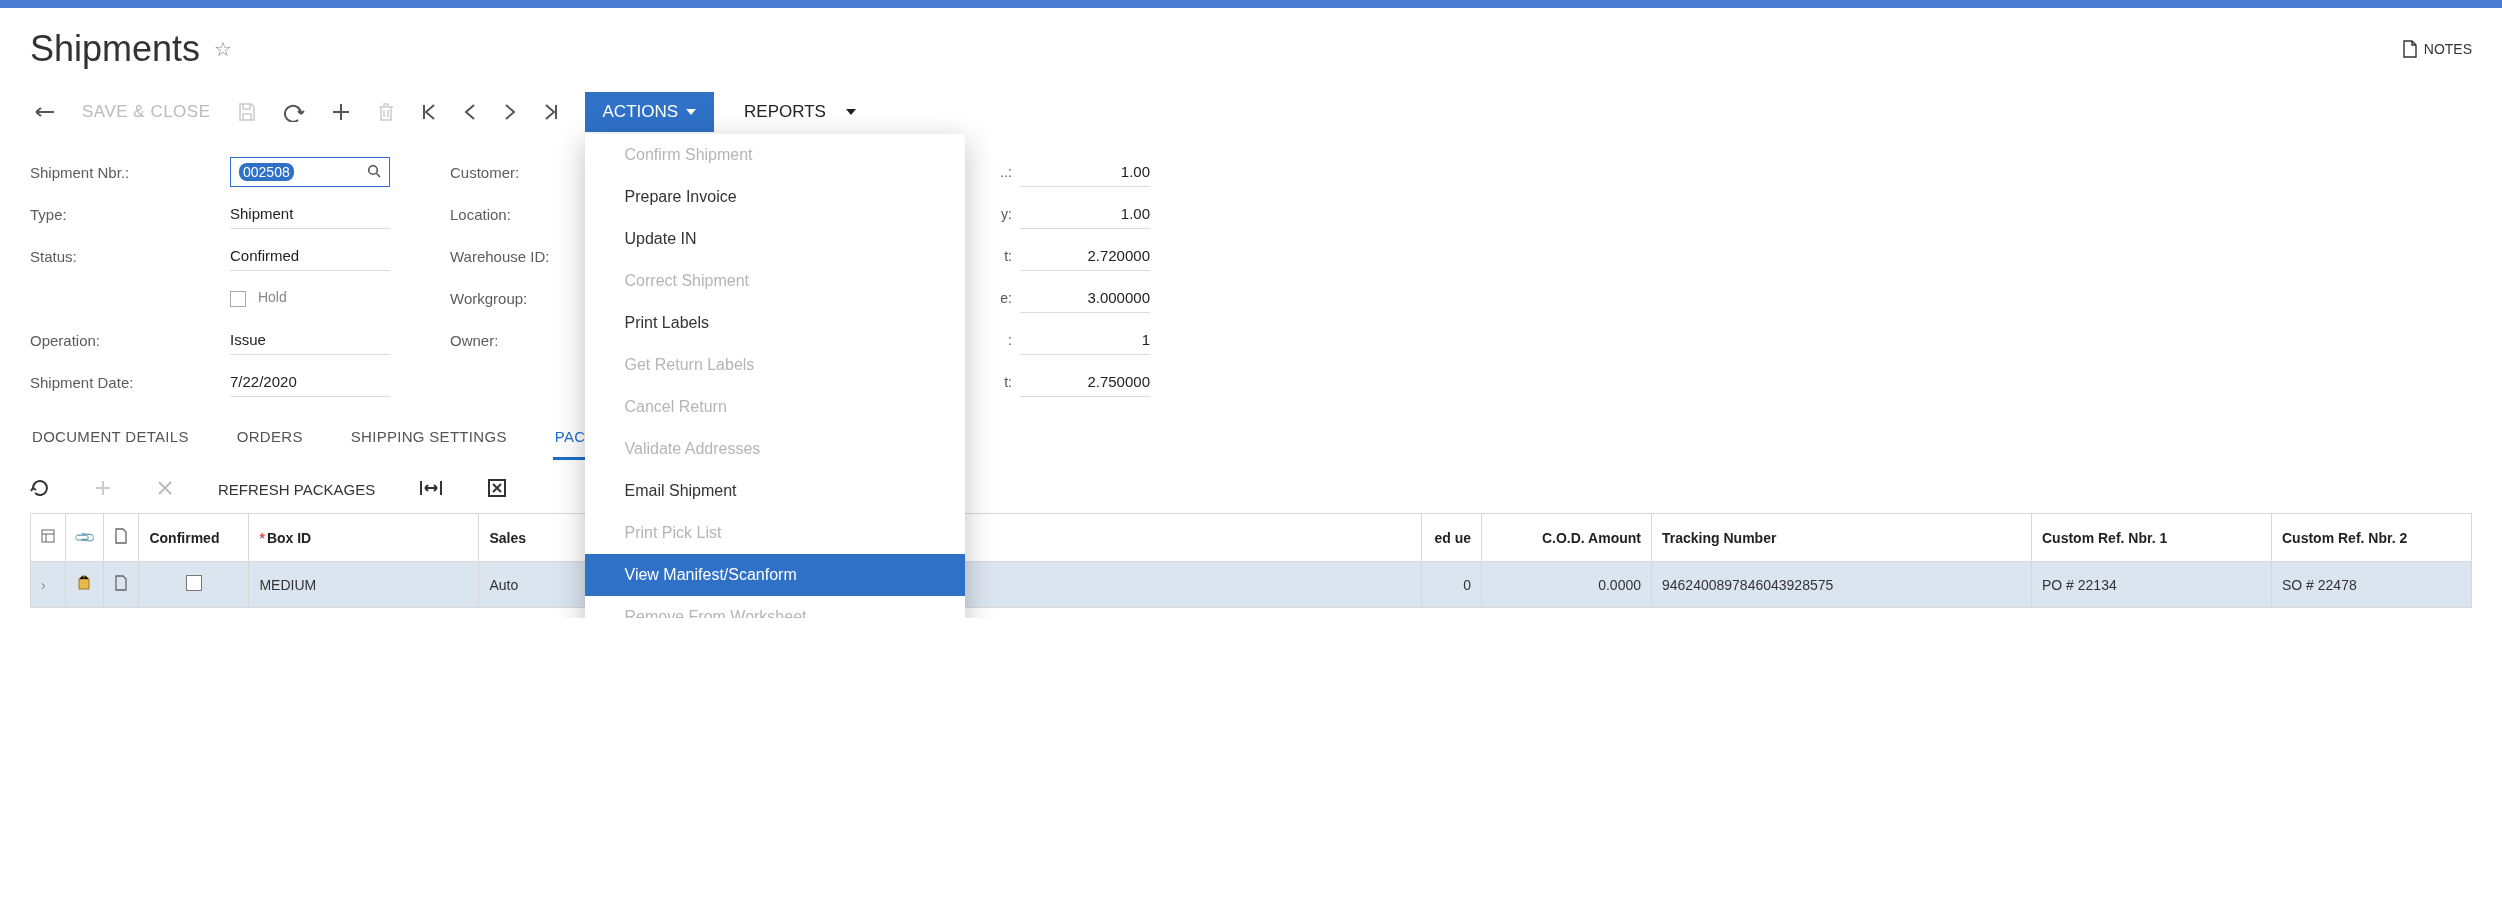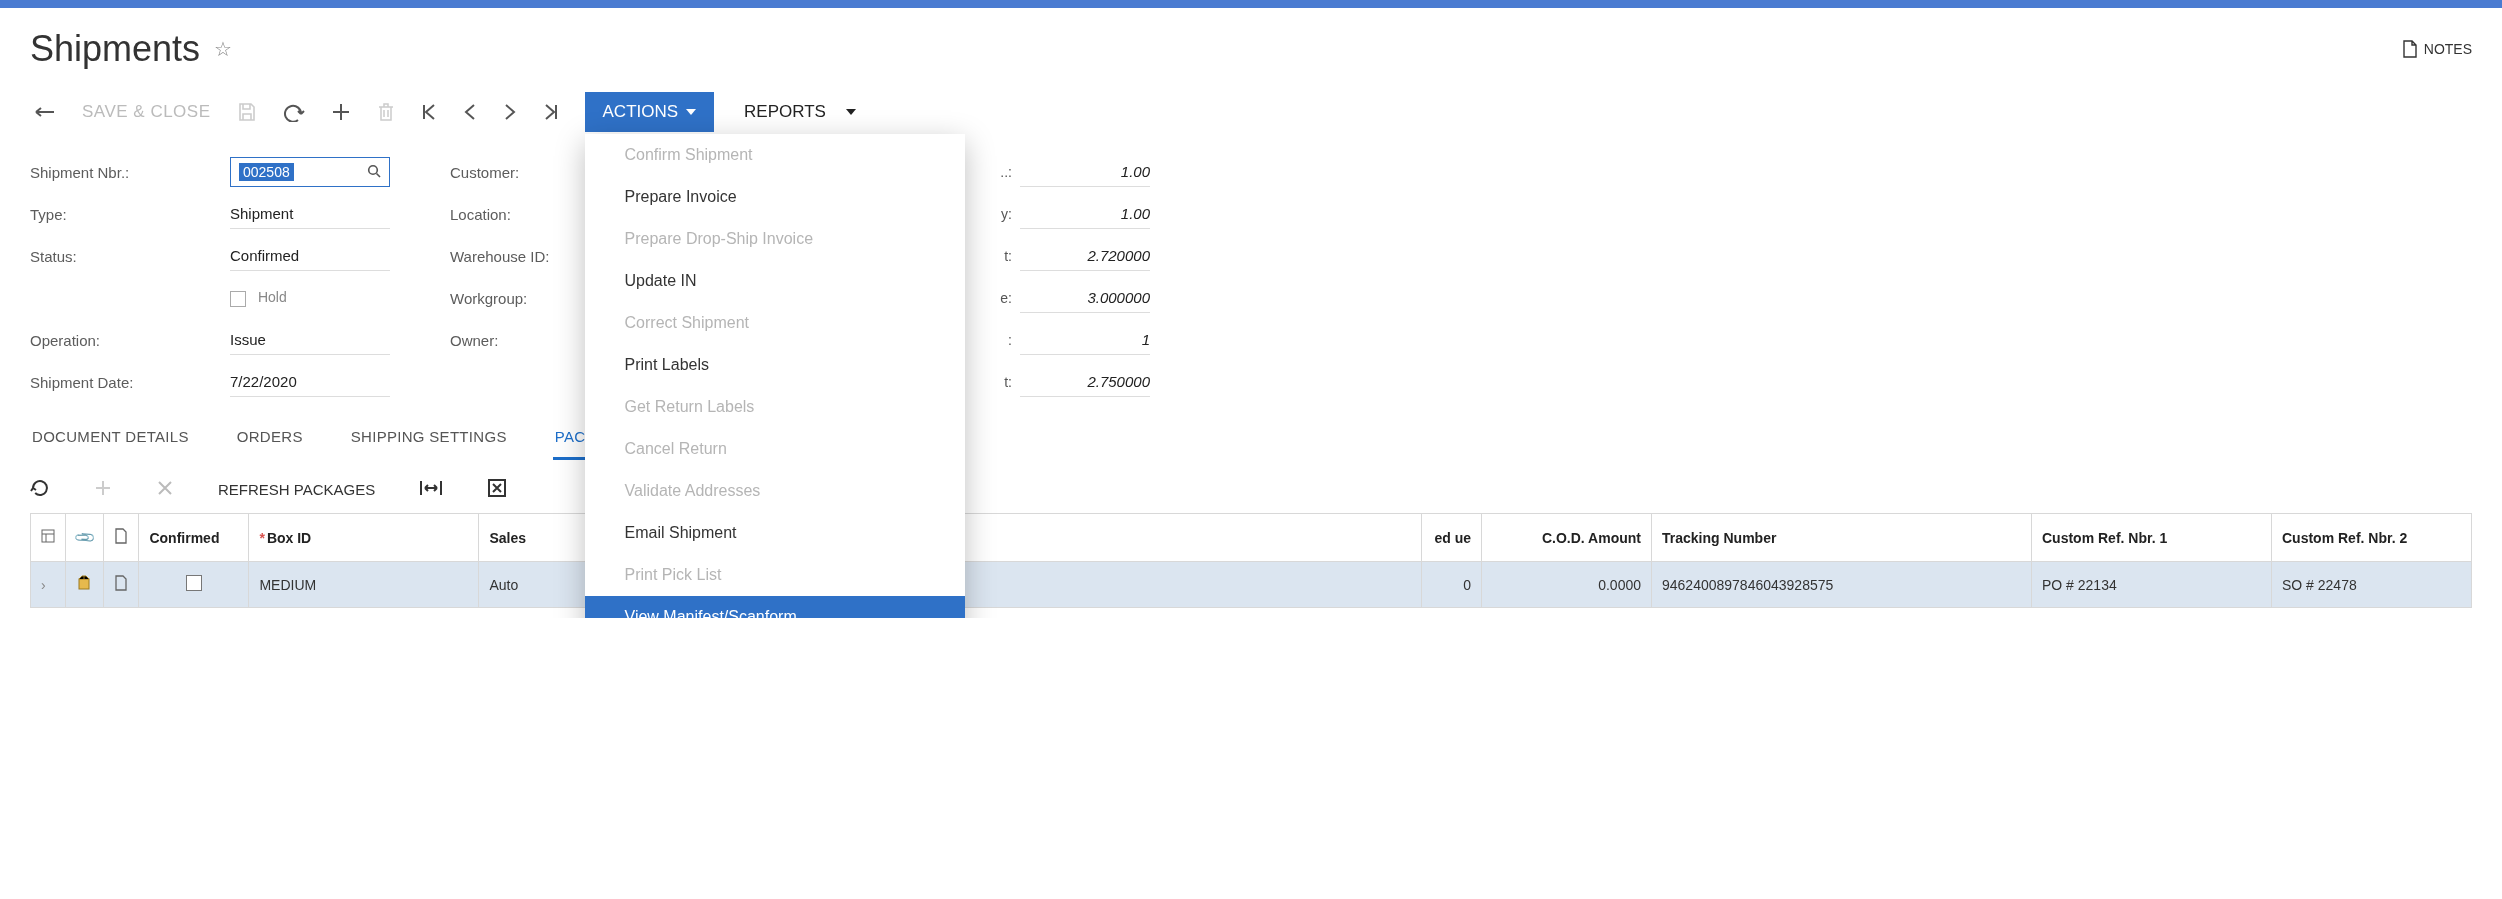--- a/index.html
+++ b/index.html
@@ -97,29 +97,30 @@
   .form-col.col2 .form-label { width:170px; }
   .lookup {
     border:1px solid #2f71c7;
     height:30px; width:160px;
     display:flex; align-items:center; justify-content:space-between;
     padding:0 8px;
   }
   .lookup span.selval {
     background:#2f71c7; color:#fff;
     padding:1px 4px;
+    border-radius:8px;
   }
   .field-underline {
     border-bottom:1px solid #ddd;
     height:30px; min-width:300px;
     display:flex; align-items:center;
     color:#222; font-size:15px;
     overflow:hidden; white-space:nowrap;
   }
-  .form-col.col3 .field-underline { min-width:130px; justify-content:flex-end;font-style:italic; }
+  .form-col.col3 .field-underline { min-width:130px; justify-content:flex-end; }
   .form-col.col3 .trailing-colon {
      width:40px; text-align:right; color:#555; padding-right:8px;
   }
   .checkbox {
     width:16px; height:16px; border:1px solid #aaa; display:inline-block; margin-right:8px;
     vertical-align:middle;
   }
 
   
   .tabs {
@@ -244,21 +245,20 @@
     </span>
 
     <div class="tb-btn">
       <div class="actions-btn">
         <span>ACTIONS</span>
         <span class="caret-down"></span>
       </div>
       <div class="dropdown" id="actions-dropdown">
           <div class="dropdown-item disabled">Confirm Shipment</div>
           <div class="dropdown-item">Prepare Invoice</div>
-          <div class="dropdown-item disabled">Prepare Drop-Ship Invoice</div>
           <div class="dropdown-item">Update IN</div>
           <div class="dropdown-item disabled">Correct Shipment</div>
           <div class="dropdown-item">Print Labels</div>
           <div class="dropdown-item disabled">Get Return Labels</div>
           <div class="dropdown-item disabled">Cancel Return</div>
           <div class="dropdown-item disabled">Validate Addresses</div>
           <div class="dropdown-item">Email Shipment</div>
           <div class="dropdown-item disabled">Print Pick List</div>
           <div class="dropdown-item hover">View Manifest/Scanform</div>
           <div class="dropdown-item disabled">Remove From Worksheet</div>

